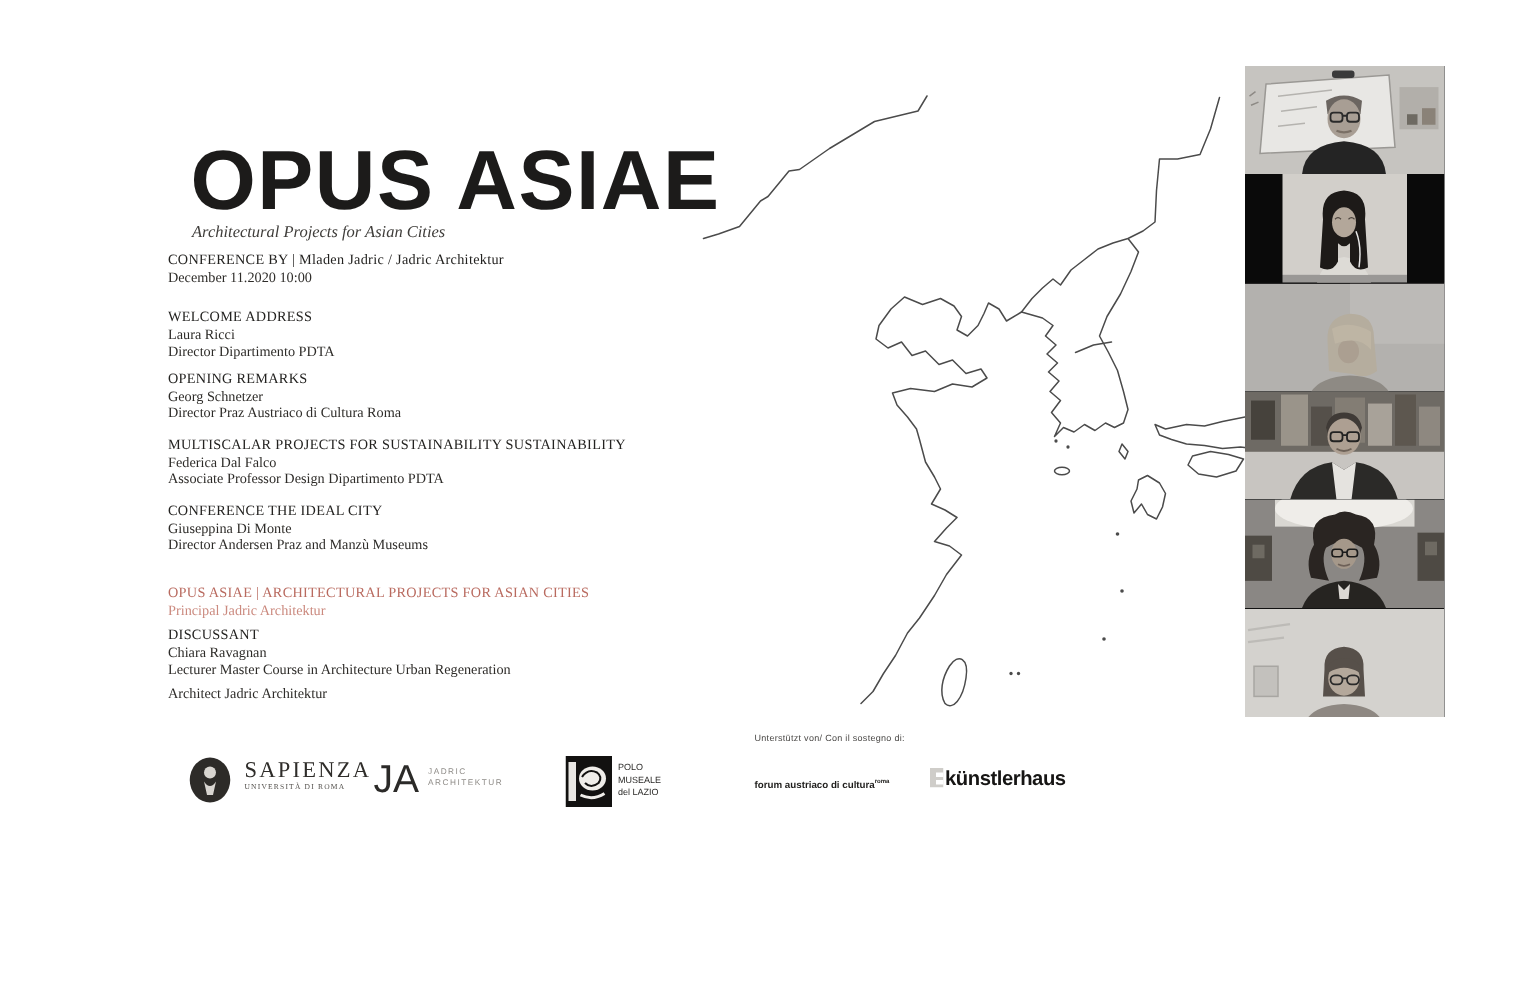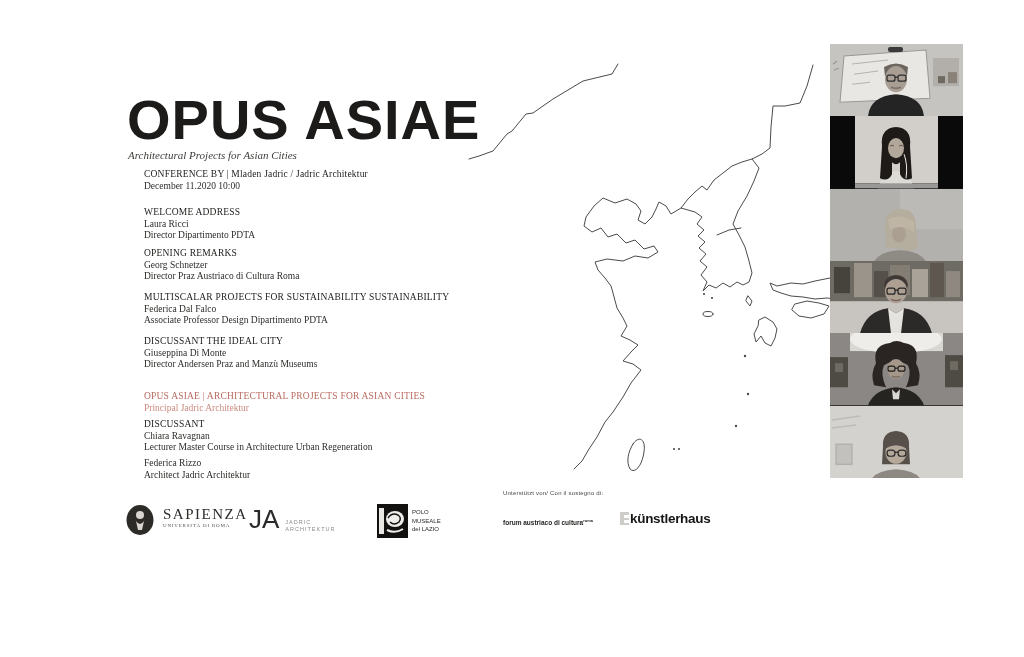--- a/index.html
+++ b/index.html
@@ -5,42 +5,42 @@
   html,body{margin:0;padding:0;background:#ffffff;}
   .stage{position:relative;width:1024px;height:657px;background:#fff;overflow:hidden;
          font-family:"Liberation Serif", serif;color:#2e2c29;}
 
   
   .title{position:absolute;left:127px;top:92px;margin:0;
          font-family:"Liberation Sans", sans-serif;font-weight:700;
          font-size:56px;line-height:1;letter-spacing:1px;color:#1c1b1a;}
   .subtitle{position:absolute;left:128px;top:149px;font-style:italic;
             font-size:11px;color:#3f3d3a;}
-  .pblock{position:absolute;left:144px;width:345px;font-size:9.5px;line-height:11.5px;}
+  .pblock{position:absolute;left:112px;width:345px;font-size:9.5px;line-height:11.5px;}
   .pblock .l1{letter-spacing:.2px;color:#232220;}
   .pblock .l2,.pblock .l3{color:#2e2c29;}
   .pblock.highlight .l1{color:var(--accent_red,#b96a5f);margin-top:12px;}
   .pblock.highlight .l2,.pblock.highlight .l3{color:var(--accent_red_light,#cb8a7f);}
   .b-conf{top:169px;} .b-1{top:207px;} .b-2{top:248px;} .b-3{top:292px;}
   .b-4{top:336px;} .b-5{top:379px;} .b-6{top:419px;} .b-7{top:458px;}
 
   
   .map{position:absolute;left:455px;top:55px;width:380px;height:425px;}
   .map path,.map ellipse,.map circle{fill:none;stroke:var(--map_stroke,#4b4b4b);
        stroke-width:1;stroke-linejoin:round;stroke-linecap:round;}
   .map .dot{fill:var(--map_stroke,#4b4b4b);stroke:none;}
 
   
   .logo{position:absolute;display:flex;align-items:flex-start;}
   .sapienza{left:125px;top:504px;}
   .sap-text{margin-left:8px;margin-top:3px;}
   .sap-name{font-size:15px;letter-spacing:1.5px;color:#2f2d2a;line-height:15px;}
   .sap-sub{font-size:5px;letter-spacing:.8px;color:#55524e;margin-top:1px;
            font-family:"Liberation Serif",serif;}
-  .ja{left:249px;top:505px;font-family:"Liberation Sans",sans-serif;align-items:flex-end;}
+  .ja{left:249px;top:505px;font-family:"Liberation Sans",sans-serif;}
   .ja-initials{font-size:26px;font-weight:400;color:#2b2a28;line-height:28px;}
   .ja-lines{margin-left:6px;margin-top:7px;font-size:5.5px;letter-spacing:1px;
             color:#8f8c88;line-height:7px;}
   .polo{left:377px;top:504px;font-family:"Liberation Sans",sans-serif;}
   .polo-text{margin-left:4px;margin-top:4px;font-size:6px;line-height:8.5px;color:#2b2a28;}
   .support-note{position:absolute;left:503px;top:490px;font-family:"Liberation Sans",sans-serif;
                 font-size:6px;color:#4a4846;letter-spacing:.2px;}
   .forum{position:absolute;left:503px;top:518px;font-family:"Liberation Sans",sans-serif;
          font-size:6.5px;font-weight:700;color:#1f1e1c;}
   .forum sup{font-size:4px;}
@@ -79,38 +79,37 @@
     <div class="l3">Director Praz Austriaco di Cultura Roma</div>
   </div>
 
   <div class="pblock b-3">
     <div class="l1">MULTISCALAR PROJECTS FOR SUSTAINABILITY SUSTAINABILITY</div>
     <div class="l2">Federica Dal Falco</div>
     <div class="l3">Associate Professor Design Dipartimento PDTA</div>
   </div>
 
   <div class="pblock b-4">
-    <div class="l1">DISCUSSANT THE IDEAL CITY</div>
+    <div class="l1">CONFERENCE THE IDEAL CITY</div>
     <div class="l2">Giuseppina Di Monte</div>
     <div class="l3">Director Andersen Praz and Manzù Museums</div>
   </div>
 
   <div class="pblock b-5 highlight">
     <div class="l1">OPUS ASIAE | ARCHITECTURAL PROJECTS FOR ASIAN CITIES</div>
     <div class="l3">Principal Jadric Architektur</div>
   </div>
 
   <div class="pblock b-6">
     <div class="l1">DISCUSSANT</div>
     <div class="l2">Chiara Ravagnan</div>
     <div class="l3">Lecturer Master Course in Architecture Urban Regeneration</div>
   </div>
 
   <div class="pblock b-7">
-    <div class="l2">Federica Rizzo</div>
     <div class="l3">Architect Jadric Architektur</div>
   </div>
 
   <svg class="map" viewBox="0 0 380 425">
 
     <path d="M163,9 L157,19 128,26 98,44 78,58 71,59 57,76 52,79 38,96 24,101 14,104"></path>
 
     <path d="M358,10 L352,31 345,48 330,51 318,51 316,72 315,93 307,99 297,104
              304,113 299,126 292,141 283,156 278,169 284,180 290,192 294,206 297,218 294,227
              288,230 282,227 275,232 268,228 261,233 254,230 248,236

